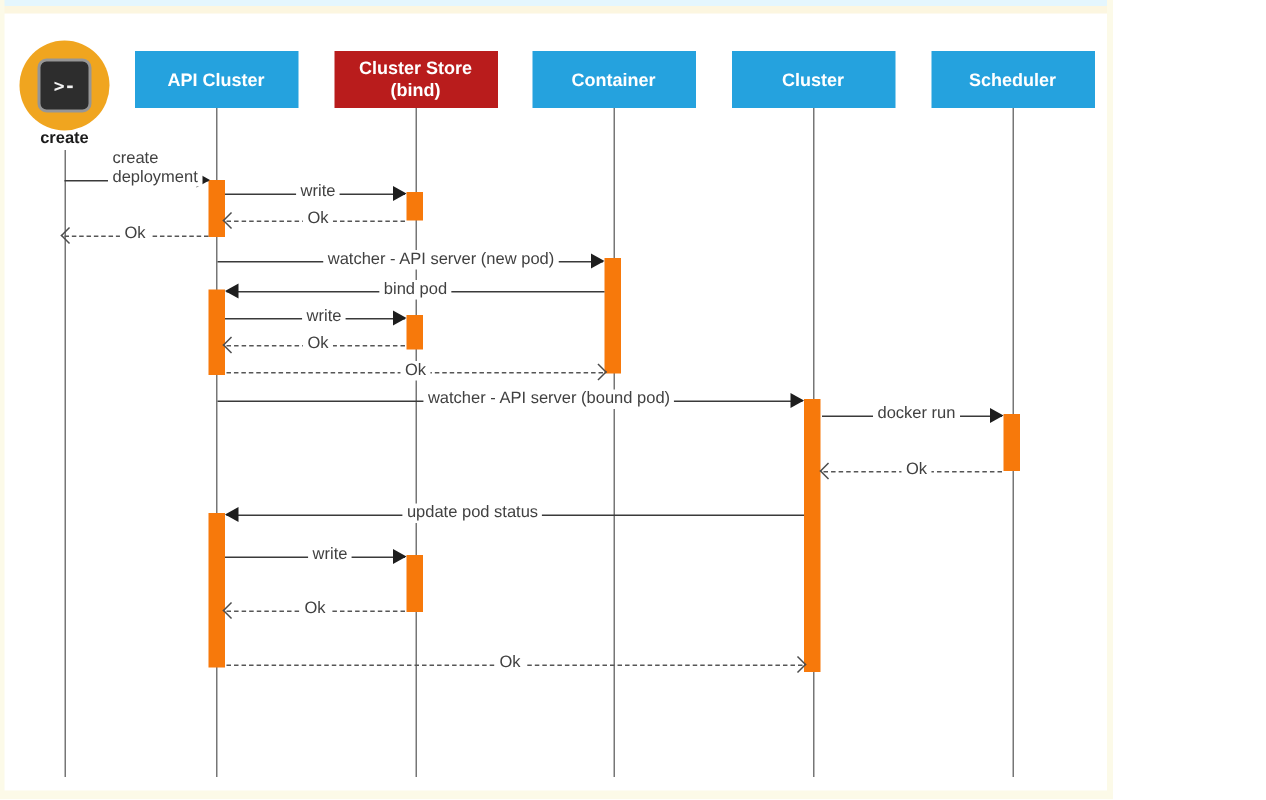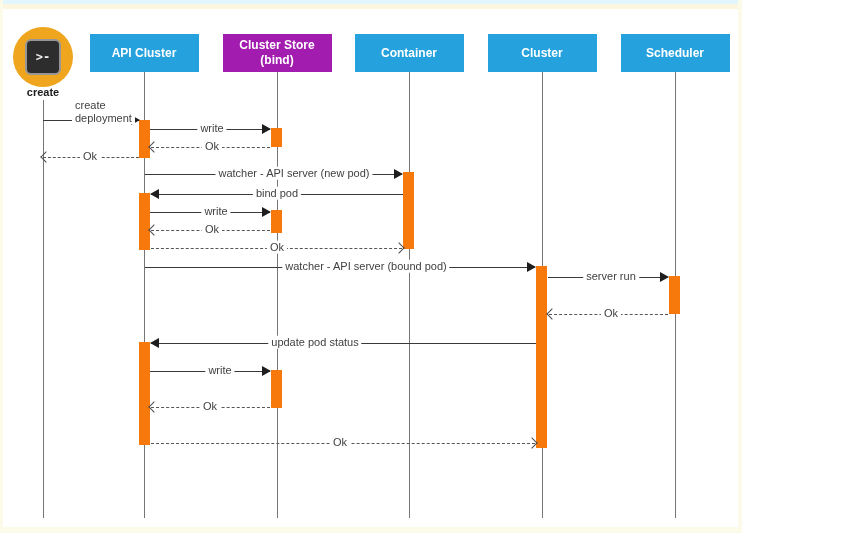--- a/index.html
+++ b/index.html
@@ -111,21 +111,21 @@
         <div class="label" style="left: 126px; top: -1px;">Ok</div>
       </div>
       <div class="msg" style="left: 145px; top: 267px; width: 390px;">
         <div class="line solid"></div>
         <div class="ah filled right"></div>
         <div class="label" style="left: 221px; top: -1px;">watcher - API server (bound pod)</div>
       </div>
       <div class="msg" style="left: 548px; top: 277px; width: 120px;">
         <div class="line solid"></div>
         <div class="ah filled right"></div>
-        <div class="label" style="left: 63px; top: -1px;">server run</div>
+        <div class="label" style="left: 63px; top: -1px;">docker run</div>
       </div>
       <div class="msg" style="left: 549px; top: 314px; width: 119px;">
         <div class="line dashed"></div>
         <div class="ah open left"></div>
         <div class="label" style="left: 62px; top: -1px;">Ok</div>
       </div>
       <div class="msg" style="left: 151px; top: 343px; width: 385px;">
         <div class="line solid"></div>
         <div class="ah filled left"></div>
         <div class="label" style="left: 164px; top: -1px;">update pod status</div>
@@ -141,21 +141,21 @@
         <div class="label" style="left: 59px; top: -1px;">Ok</div>
       </div>
       <div class="msg" style="left: 151px; top: 443px; width: 384px;">
         <div class="line dashed"></div>
         <div class="ah open right"></div>
         <div class="label" style="left: 189px; top: -1px;">Ok</div>
       </div>
       <div class="header" style="left: 89.5px; top: 34px; width: 109px; height: 38px; background: rgb(37, 162, 222);">
         <div>API Cluster</div>
       </div>
-      <div class="header" style="left: 222.5px; top: 34px; width: 109px; height: 38px; background: #a21caf;">
+      <div class="header" style="left: 222.5px; top: 34px; width: 109px; height: 38px; background: #b91c1c;">
         <div>Cluster Store</div>
         <div>(bind)</div>
       </div>
       <div class="header" style="left: 354.5px; top: 34px; width: 109px; height: 38px; background: rgb(37, 162, 222);">
         <div>Container</div>
       </div>
       <div class="header" style="left: 487.5px; top: 34px; width: 109px; height: 38px; background: rgb(37, 162, 222);">
         <div>Cluster</div>
       </div>
       <div class="header" style="left: 620.5px; top: 34px; width: 109px; height: 38px; background: rgb(37, 162, 222);">

